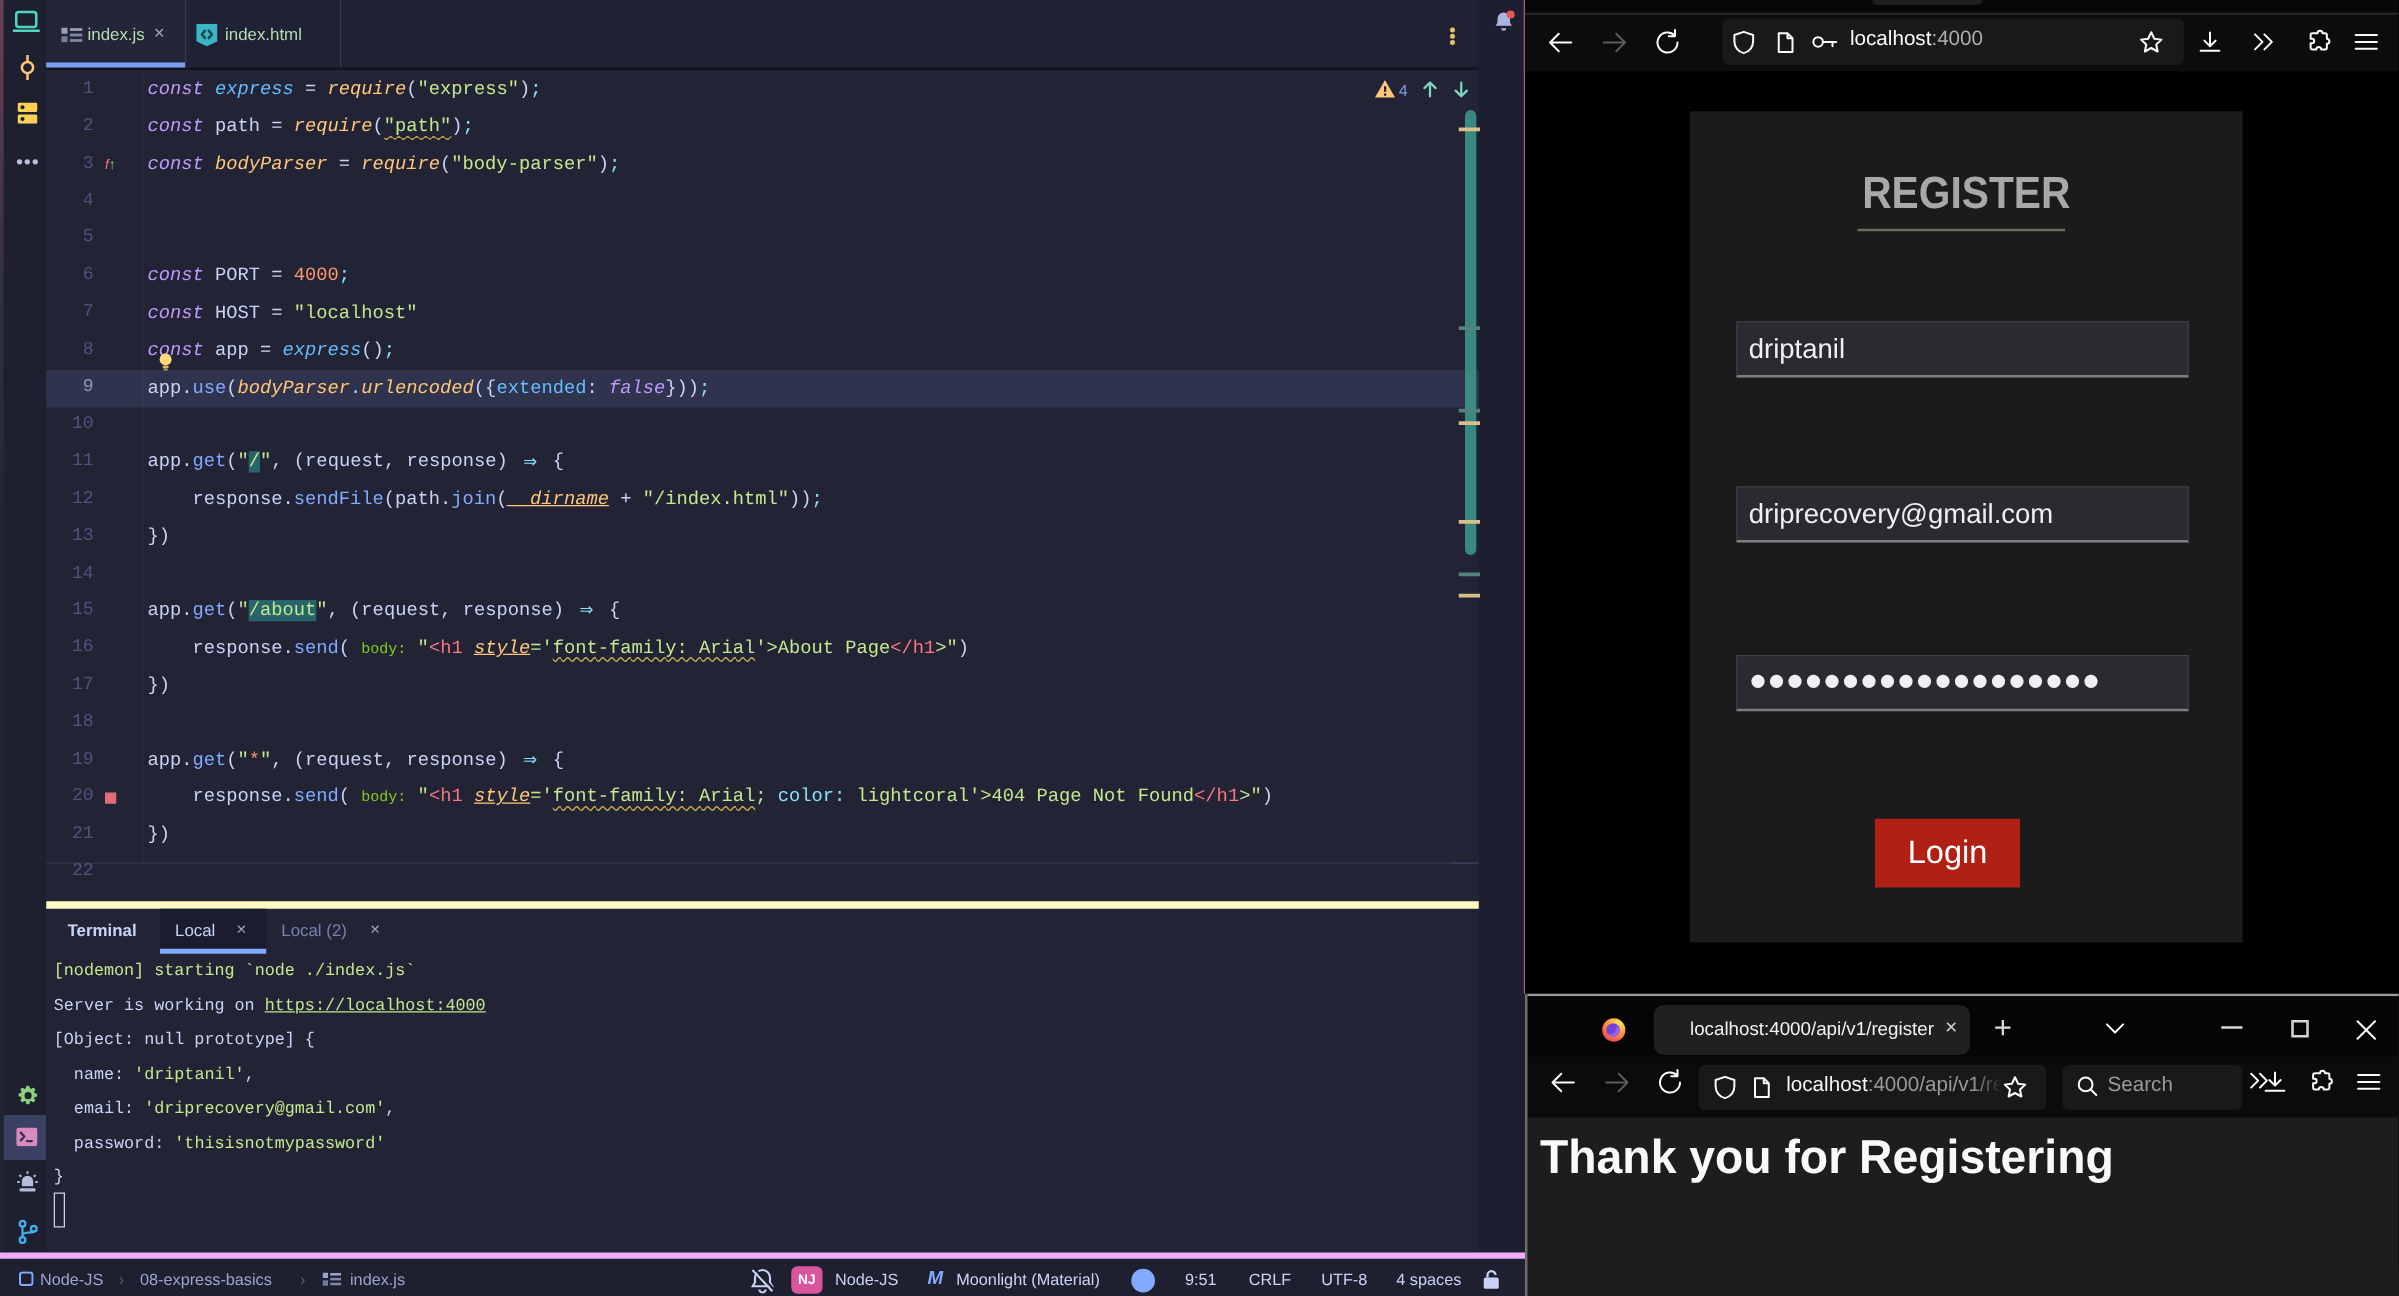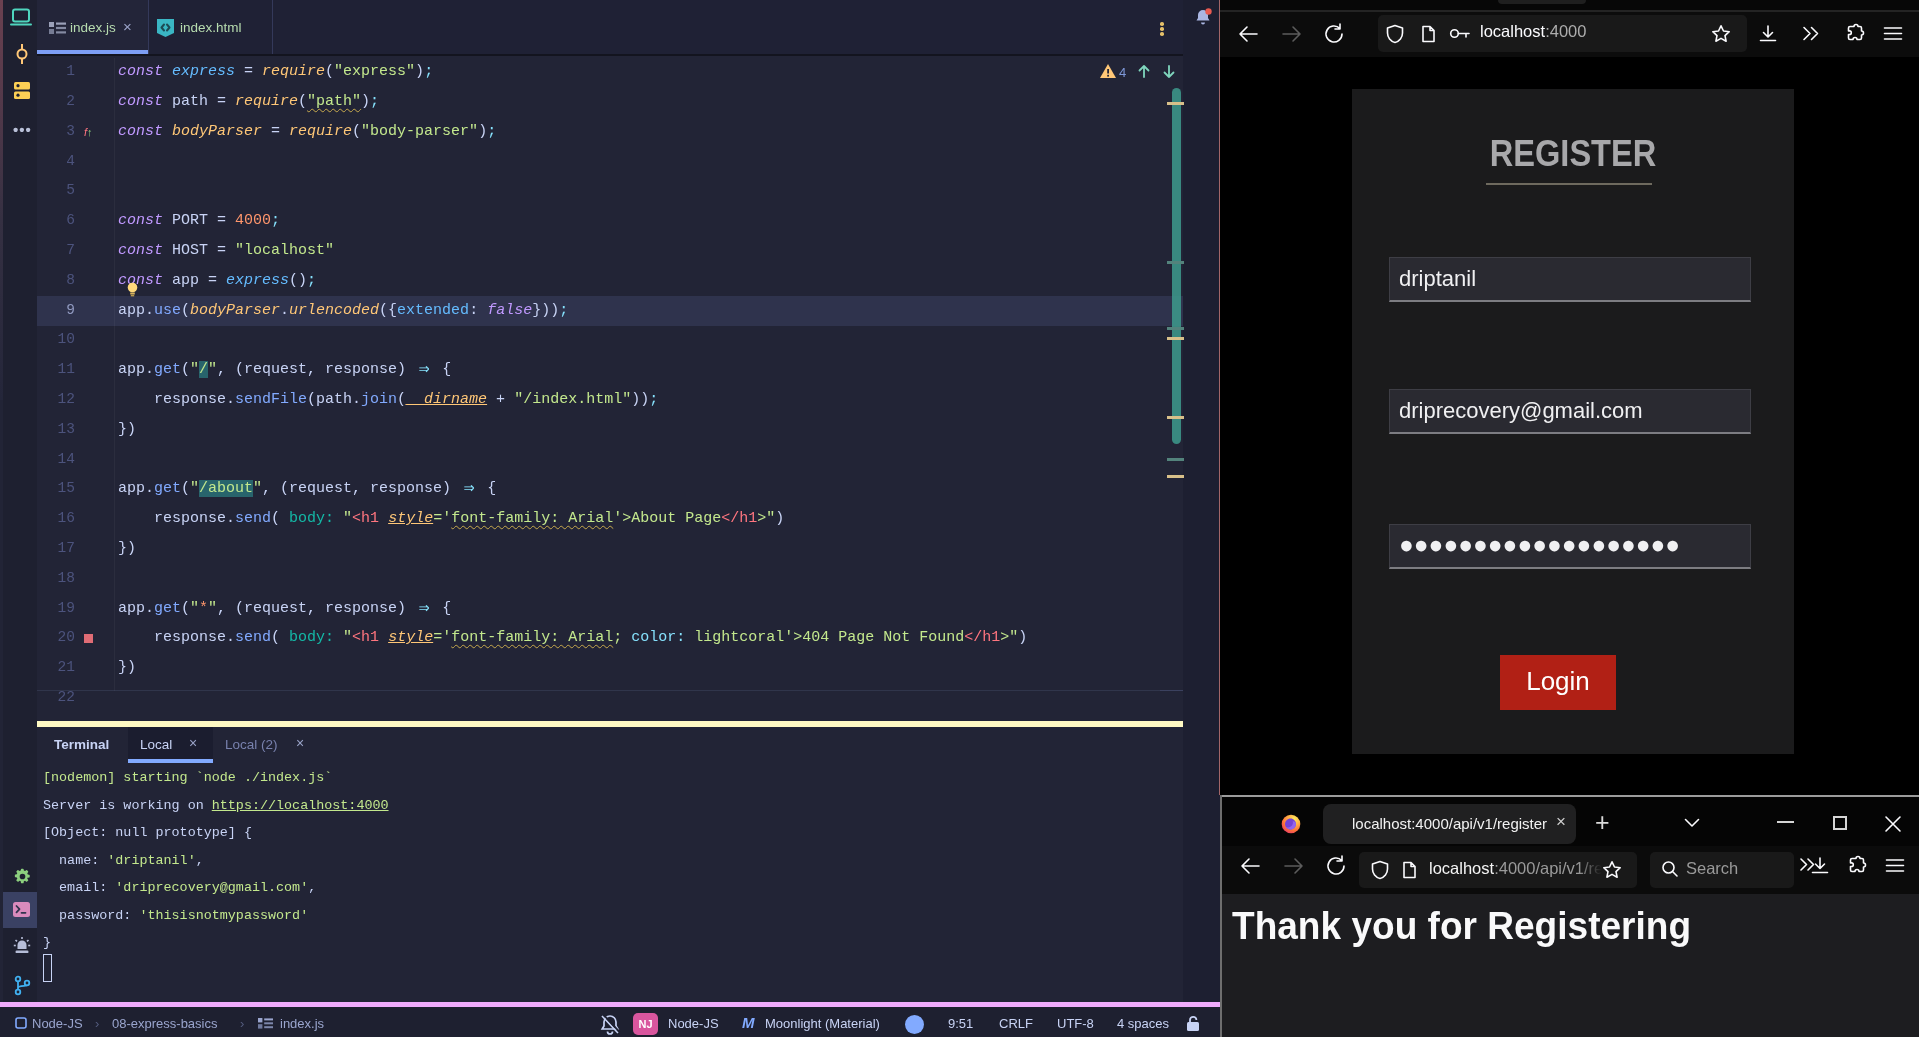--- a/index.html
+++ b/index.html
@@ -22,21 +22,21 @@
 .kw{color:#c099ff;font-style:italic;}
 .fnb{color:#82aaff;}
 .fni{color:#ffc777;font-style:italic;}
 .imp{color:#65bcff;font-style:italic;}
 .str{color:#c3e88d;}
 .num{color:#ff966c;}
 .cy{color:#86e1fc;}
 .tag{color:#ff757f;}
 .attr{color:#ffc777;font-style:italic;text-decoration:underline;}
 .pur{color:#c099ff;font-style:italic;}
-.hint{color:#14b8a6;font-size:15px;}
+.hint{color:#84cc16;font-size:12px;}
 .selhl{background:#28646c;}
 .wavy{text-decoration:underline wavy #c7a94d 1px;text-underline-offset:3px;}
 .lnk{text-decoration:underline;}
 #term{position:absolute;left:37px;top:721px;width:1146px;height:281px;background:#222436;border-top:6px solid #fef9c3;}
 .tline{position:absolute;left:6px;font-family:"Liberation Mono",monospace;font-size:13.4px;line-height:20px;white-space:pre;color:#c8d3f5;}
 #statusbar{position:absolute;left:0;top:1002px;width:1220px;height:40px;background:#1e2030;border-top:5px solid #f0abfc;font-size:13px;color:#9aa5ce;}
 
 #win1{position:absolute;left:1220px;top:0;width:699px;height:795px;background:#000;}
 #pinkline{position:absolute;left:1218.5px;top:0;width:1.5px;height:795px;background:#a26668;}
 #grayline{position:absolute;left:1220px;top:795px;width:2px;height:242px;background:#6e6e6e;}

